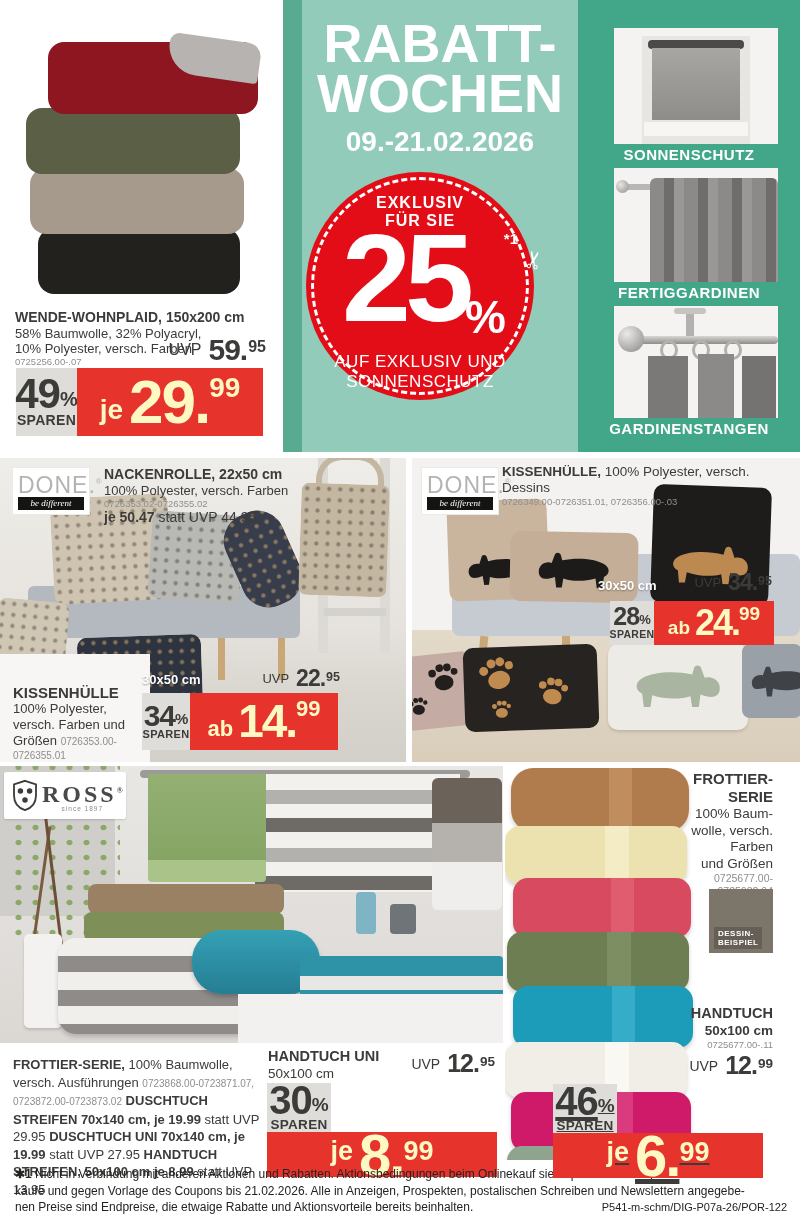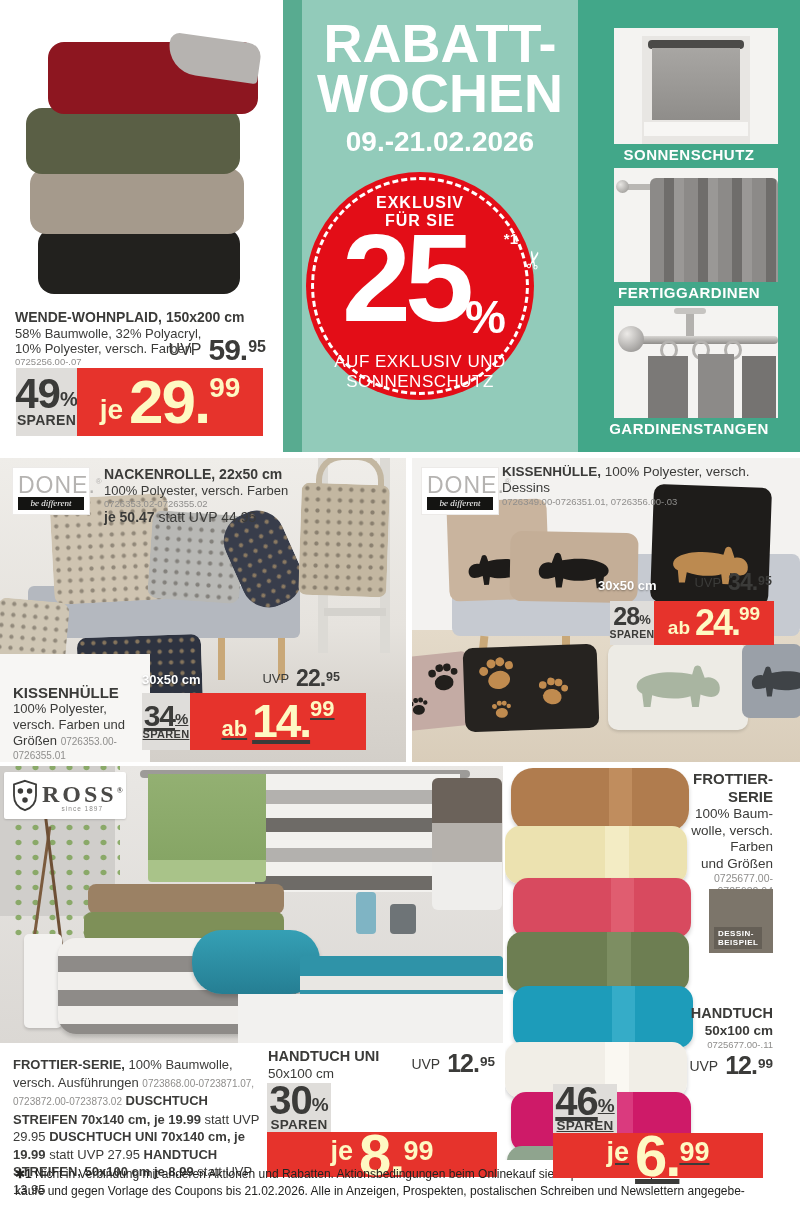--- a/index.html
+++ b/index.html
@@ -258,21 +258,21 @@
       <div class="s">0726355.01</div>
     </div>
 
     <div class="abs tag-size" style="left:142px;top:214px;">30x50 cm</div>
     <div class="abs uvp uvp-md" style="left:250px;top:212px;width:90px;">
       <span class="lab">UVP</span>
         <span class="int">22.</span>
         <span class="dec">95</span>
     </div>
 
-    <div class="abs banner md" style="left:142px;top:235px;width:224px;text-decoration:underline;">
+    <div class="abs banner md" style="left:142px;top:235px;width:196px;">
       <div class="b-save">
         <span class="srow">
             <span class="num">34</span>
             <span class="pct">%</span>
           </span>
         <span class="lbl">SPAREN</span>
       </div>
       <div class="b-price">
         <span class="pre">ab</span>
           <span class="int">14.</span>
@@ -473,15 +473,19 @@
     <div class="b-price">
       <span class="pre">je</span>
         <span class="int">6.</span>
         <span class="dec">99</span>
     </div>
   </div>
 
   <div class="abs footer">
     <div><span class="mark">✱1</span> <span>Nicht in Verbindung mit anderen Aktionen und Rabatten. Aktionsbedingungen beim Onlinekauf siehe porta.de. Gültig nur für Neu-</span></div>
     <div>käufe und gegen Vorlage des Coupons bis 21.02.2026. Alle in Anzeigen, Prospekten, postalischen Schreiben und Newslettern angegebe-</div>
+    <div class="f-row">
+      <span>nen Preise sind Endpreise, die etwaige Rabatte und Aktionsvorteile bereits beinhalten.</span>
+      <span class="f-code">P541-m-schm/DIG-P07a-26/POR-122</span>
+    </div>
   </div>
 
 </div>
 
 </body></html>

